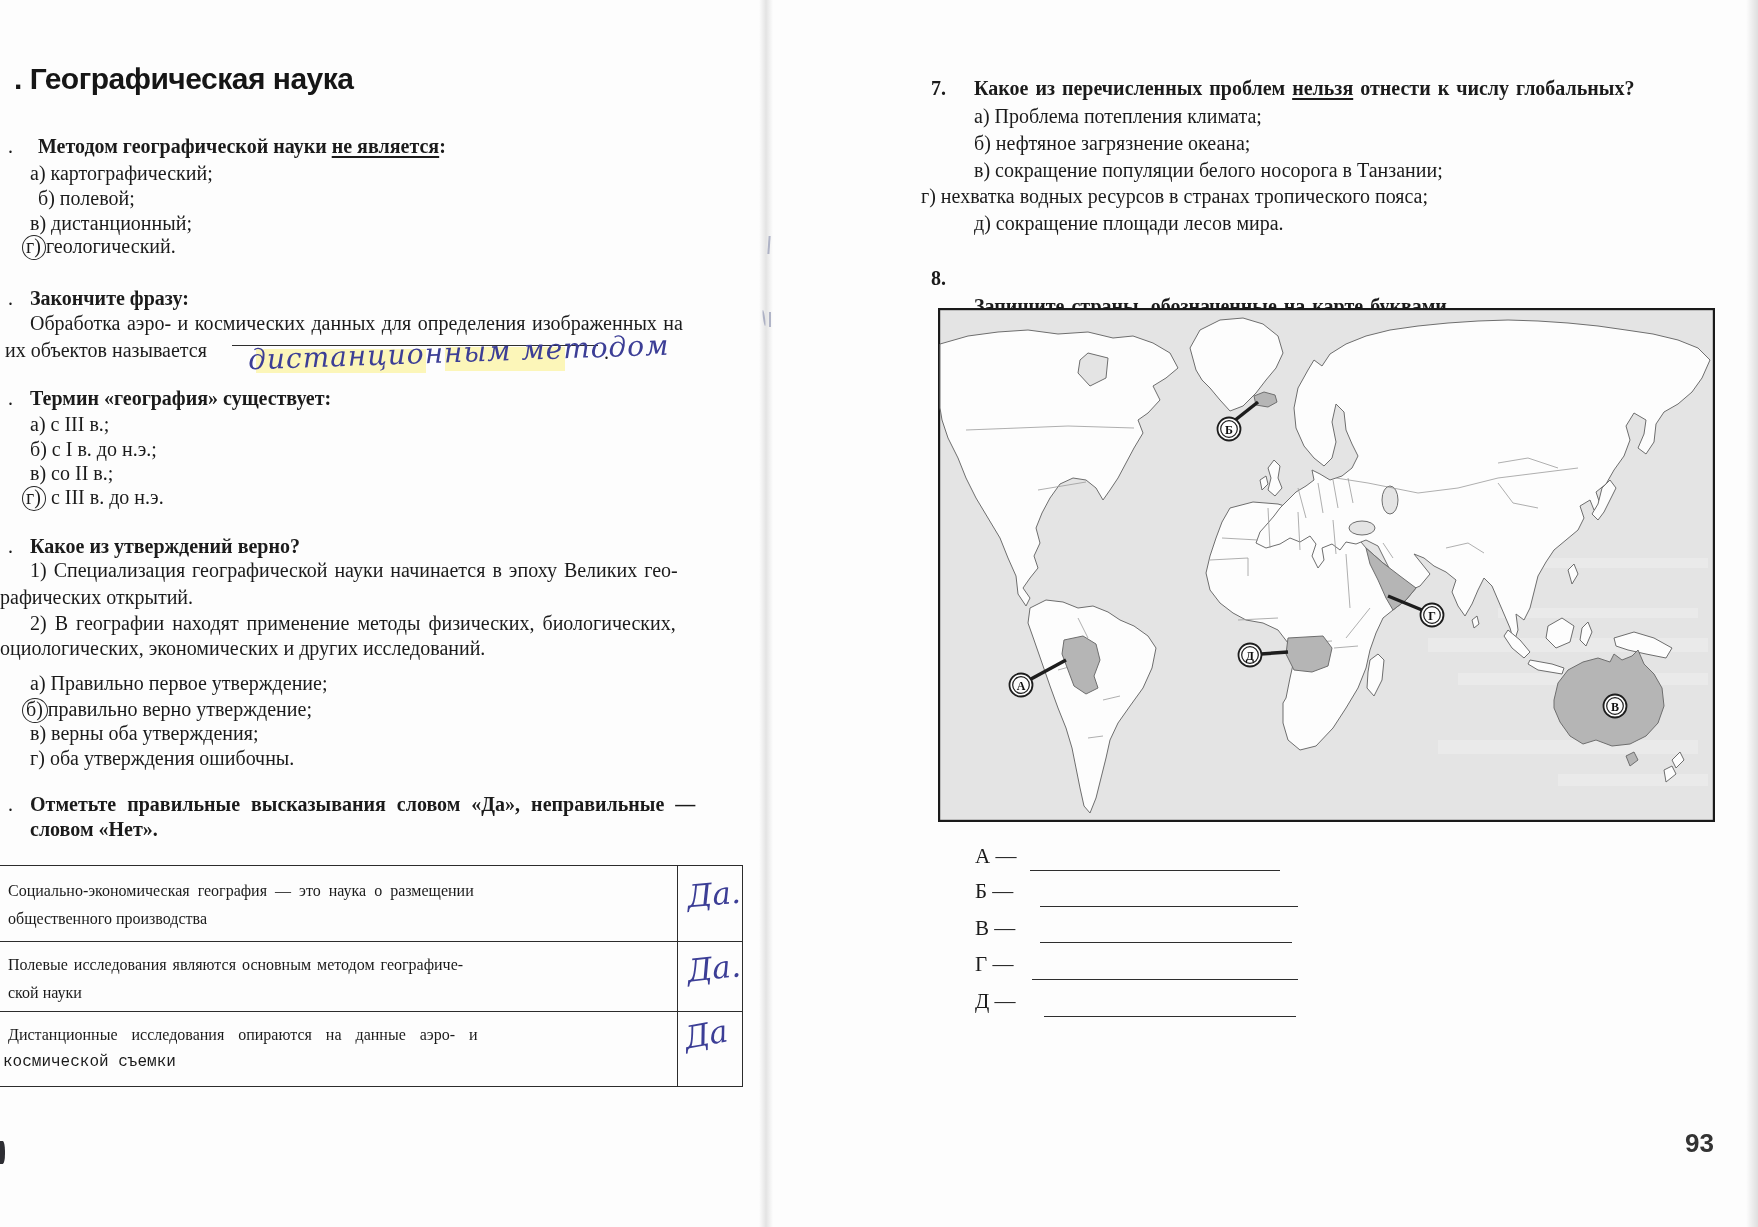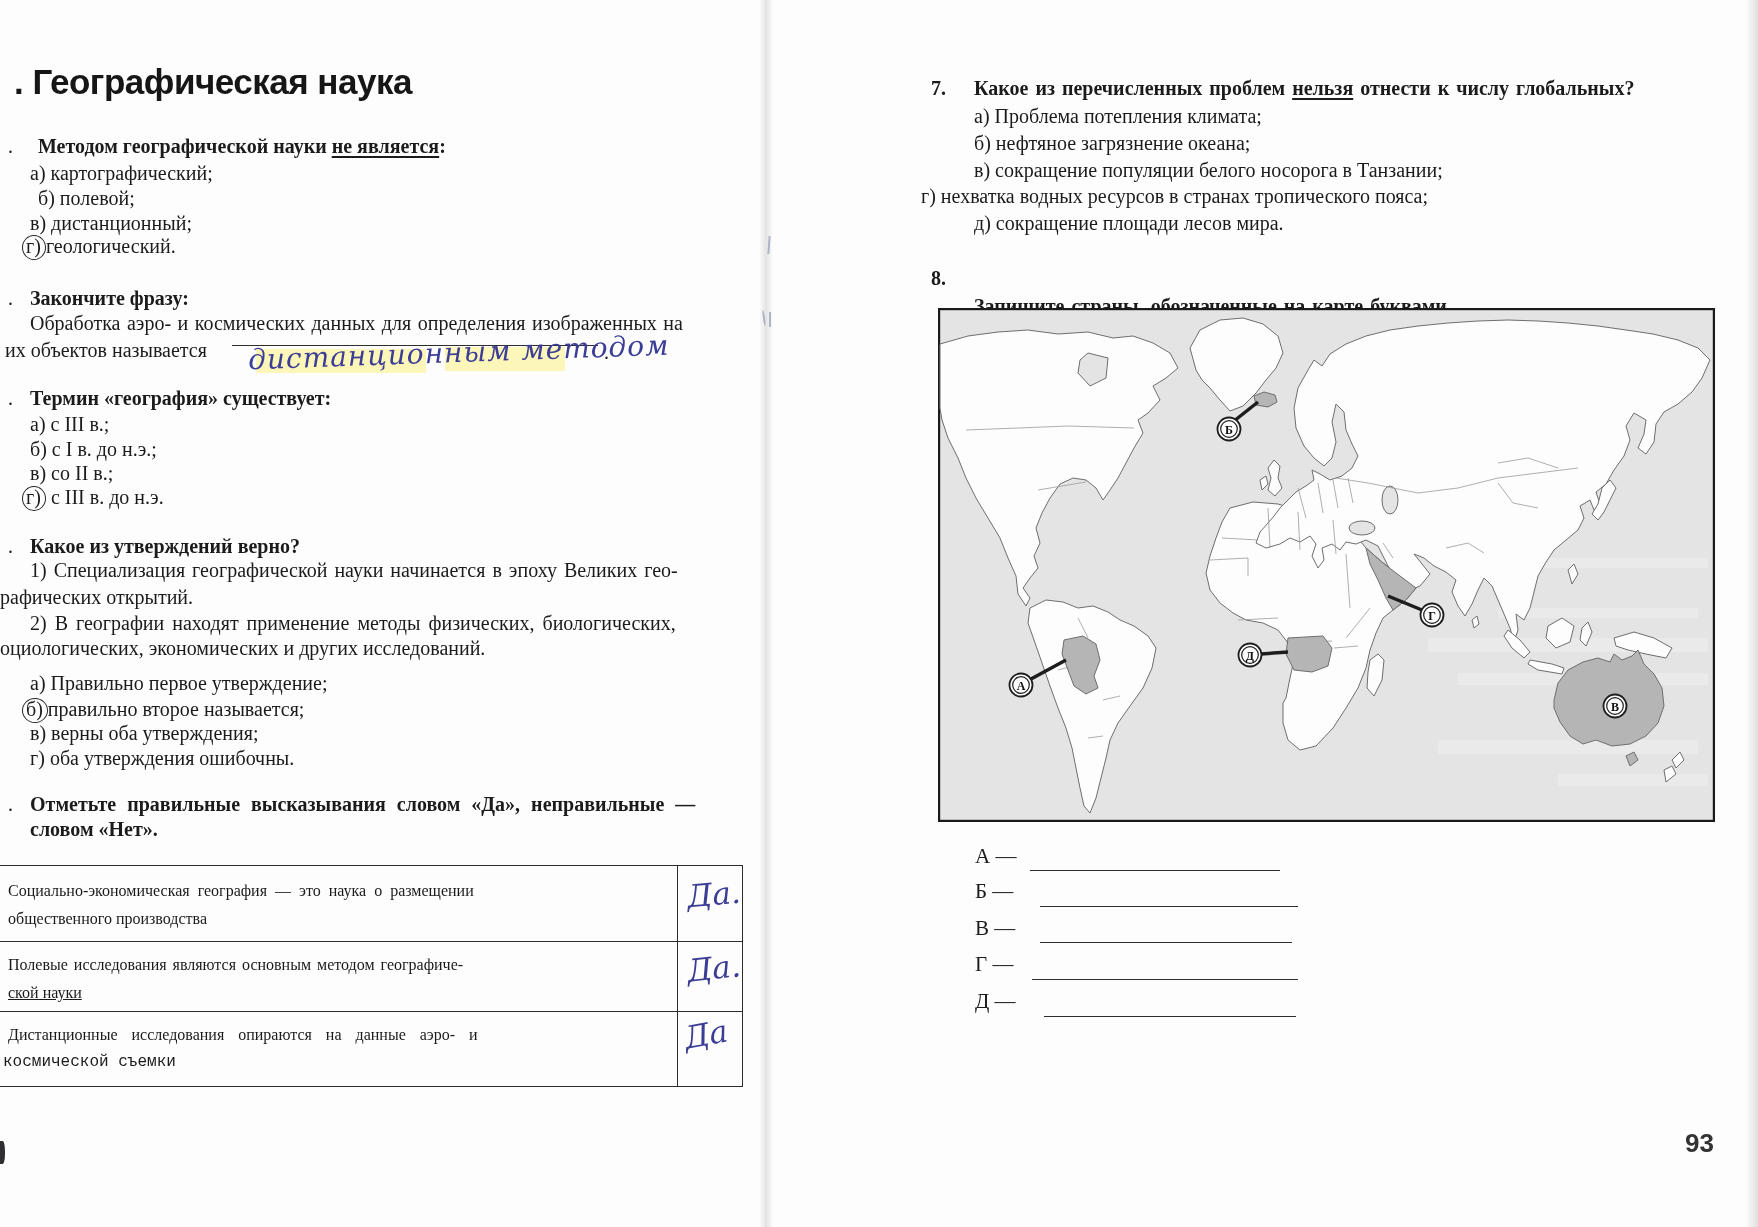--- a/index.html
+++ b/index.html
@@ -2,21 +2,21 @@
 <html><head>
 <meta charset="utf-8">
 <style>
   html,body{margin:0;padding:0;background:#fff;}
   #page{position:relative;width:1758px;height:1227px;background:#fdfdfd;overflow:hidden;
         font-family:"Liberation Serif",serif;color:#1b1b1b;}
   .t{position:absolute;font-size:20px;line-height:25px;white-space:nowrap;}
   .b{font-weight:bold;}
   .us{text-decoration:underline;text-underline-offset:3px;}
   .title{position:absolute;font-family:"Liberation Sans",sans-serif;font-weight:bold;
-         font-size:35px;color:#161616;letter-spacing:-0.5px;}
+         font-size:30px;color:#161616;letter-spacing:-0.5px;}
   .circ{display:inline-block;border:1.7px solid #262626;border-radius:50%;
         padding:0 4px 2px 3px;margin:-3px 0 -3px -8px;line-height:21px;}
   .hw{position:absolute;font-family:"DejaVu Serif",serif;font-style:italic;color:#3c3e96;
       white-space:nowrap;}
   .blank{position:absolute;border-bottom:1.6px solid #2e2e2e;}
   .hl{position:absolute;background:rgba(252,240,130,0.55);}
   
   #tbl{position:absolute;left:0;top:865px;width:742px;height:220px;
        border-top:1.6px solid #2c2c2c;border-bottom:1.6px solid #2c2c2c;border-right:1.4px solid #2c2c2c;}
   #tbl .hline{position:absolute;left:0;width:100%;height:0;border-top:1.5px solid #2c2c2c;}
@@ -65,36 +65,36 @@
   <div class="t" style="left:30px;top:461px;"><span>в)</span><span> со II в.;</span></div>
   <div class="t" style="left:30px;top:485px;"><span class="circ">г)</span><span> с III в. до н.э.</span></div>
 
   <div class="t" style="left:8px;top:534px;">.</div>
   <div class="t b" style="left:30px;top:534px;">Какое из утверждений верно?</div>
   <div class="t" style="left:30px;top:558px;word-spacing:2px;">1) Специализация географической науки начинается в эпоху Великих гео-</div>
   <div class="t" style="left:0px;top:585px;">рафических открытий.</div>
   <div class="t" style="left:30px;top:611px;word-spacing:3px;">2) В географии находят применение методы физических, биологических,</div>
   <div class="t" style="left:0px;top:636px;">оциологических, экономических и других исследований.</div>
   <div class="t" style="left:30px;top:671px;"><span>а)</span><span> Правильно первое утверждение;</span></div>
-  <div class="t" style="left:30px;top:697px;"><span class="circ">б)</span><span>правильно второе называется;</span></div>
+  <div class="t" style="left:30px;top:697px;"><span class="circ">б)</span><span>правильно верно утверждение;</span></div>
   <div class="t" style="left:30px;top:721px;"><span>в)</span><span> верны оба утверждения;</span></div>
   <div class="t" style="left:30px;top:746px;"><span>г)</span><span> оба утверждения ошибочны.</span></div>
 
   <div class="t" style="left:8px;top:792px;">.</div>
   <div class="t b" style="left:30px;top:792px;word-spacing:6px;">Отметьте правильные высказывания словом «Да», неправильные —</div>
   <div class="t b" style="left:30px;top:817px;">словом «Нет».</div>
 
   <div id="tbl">
     <div class="hline" style="top:75px;"></div>
     <div class="hline" style="top:145px;"></div>
     <div class="vline"></div>
     <div class="cell" style="left:8px;top:12px;word-spacing:4px;">Социально-экономическая география — это наука о размещении</div>
     <div class="cell" style="left:8px;top:40px;">общественного производства</div>
     <div class="cell" style="left:8px;top:86px;word-spacing:2px;">Полевые исследования являются основным методом географиче-</div>
-    <div class="cell" style="left:8px;top:114px;text-decoration:underline;">ской науки</div>
+    <div class="cell" style="left:8px;top:114px;">ской науки</div>
     <div class="cell" style="left:8px;top:156px;word-spacing:10px;">Дистанционные исследования опираются на данные аэро- и</div>
     <div class="cell" style="left:3px;top:184px;font-family:Liberation Mono, monospace;">космической съемки</div>
     <div class="hw" style="left:687px;top:10px;font-size:31px;transform:rotate(-5deg);">Да.</div>
     <div class="hw" style="left:687px;top:84px;font-size:31px;transform:rotate(-6deg);">Да.</div>
     <div class="hw" style="left:684px;top:150px;font-size:31px;transform:rotate(-10deg);">Да</div>
   </div>
 
   <div class="t b" style="left:931px;top:76px;">7.</div>
   <div class="t b" style="left:974px;top:76px;word-spacing:2px;"><span>Какое из перечисленных проблем </span><span class="us">нельзя</span><span> отнести к числу глобальных?</span></div>
   <div class="t" style="left:974px;top:104px;">а) Проблема потепления климата;</div>

